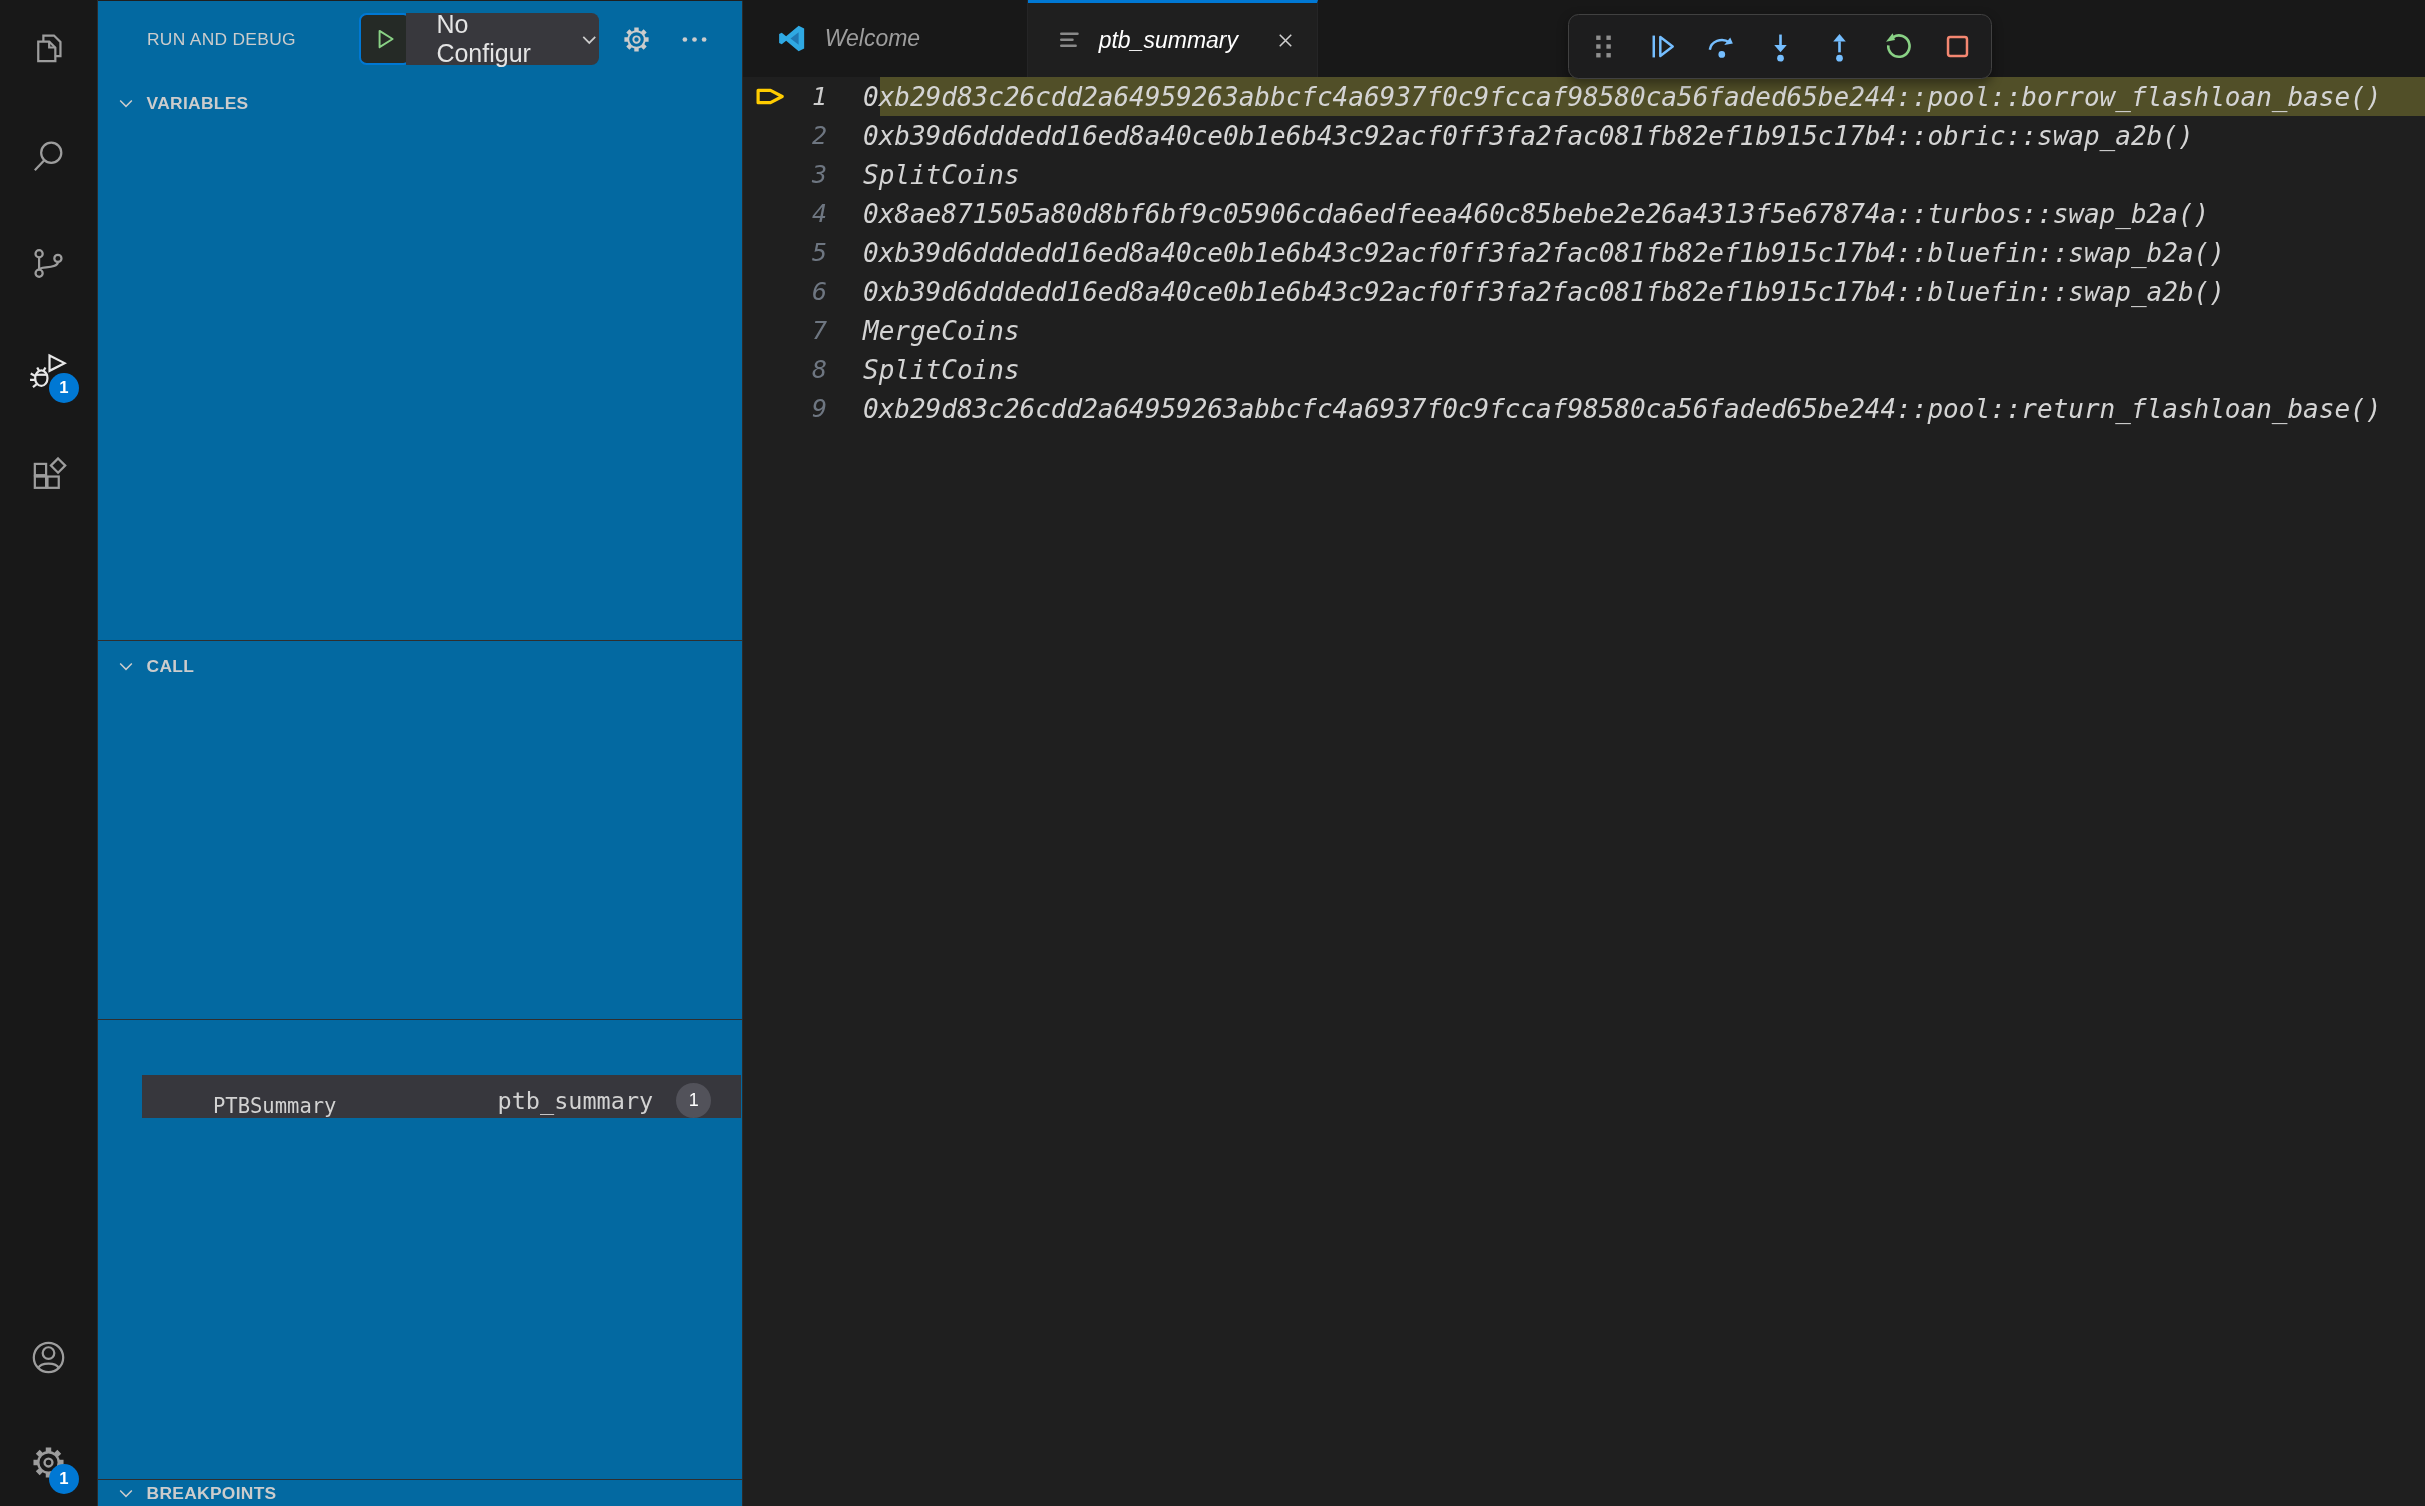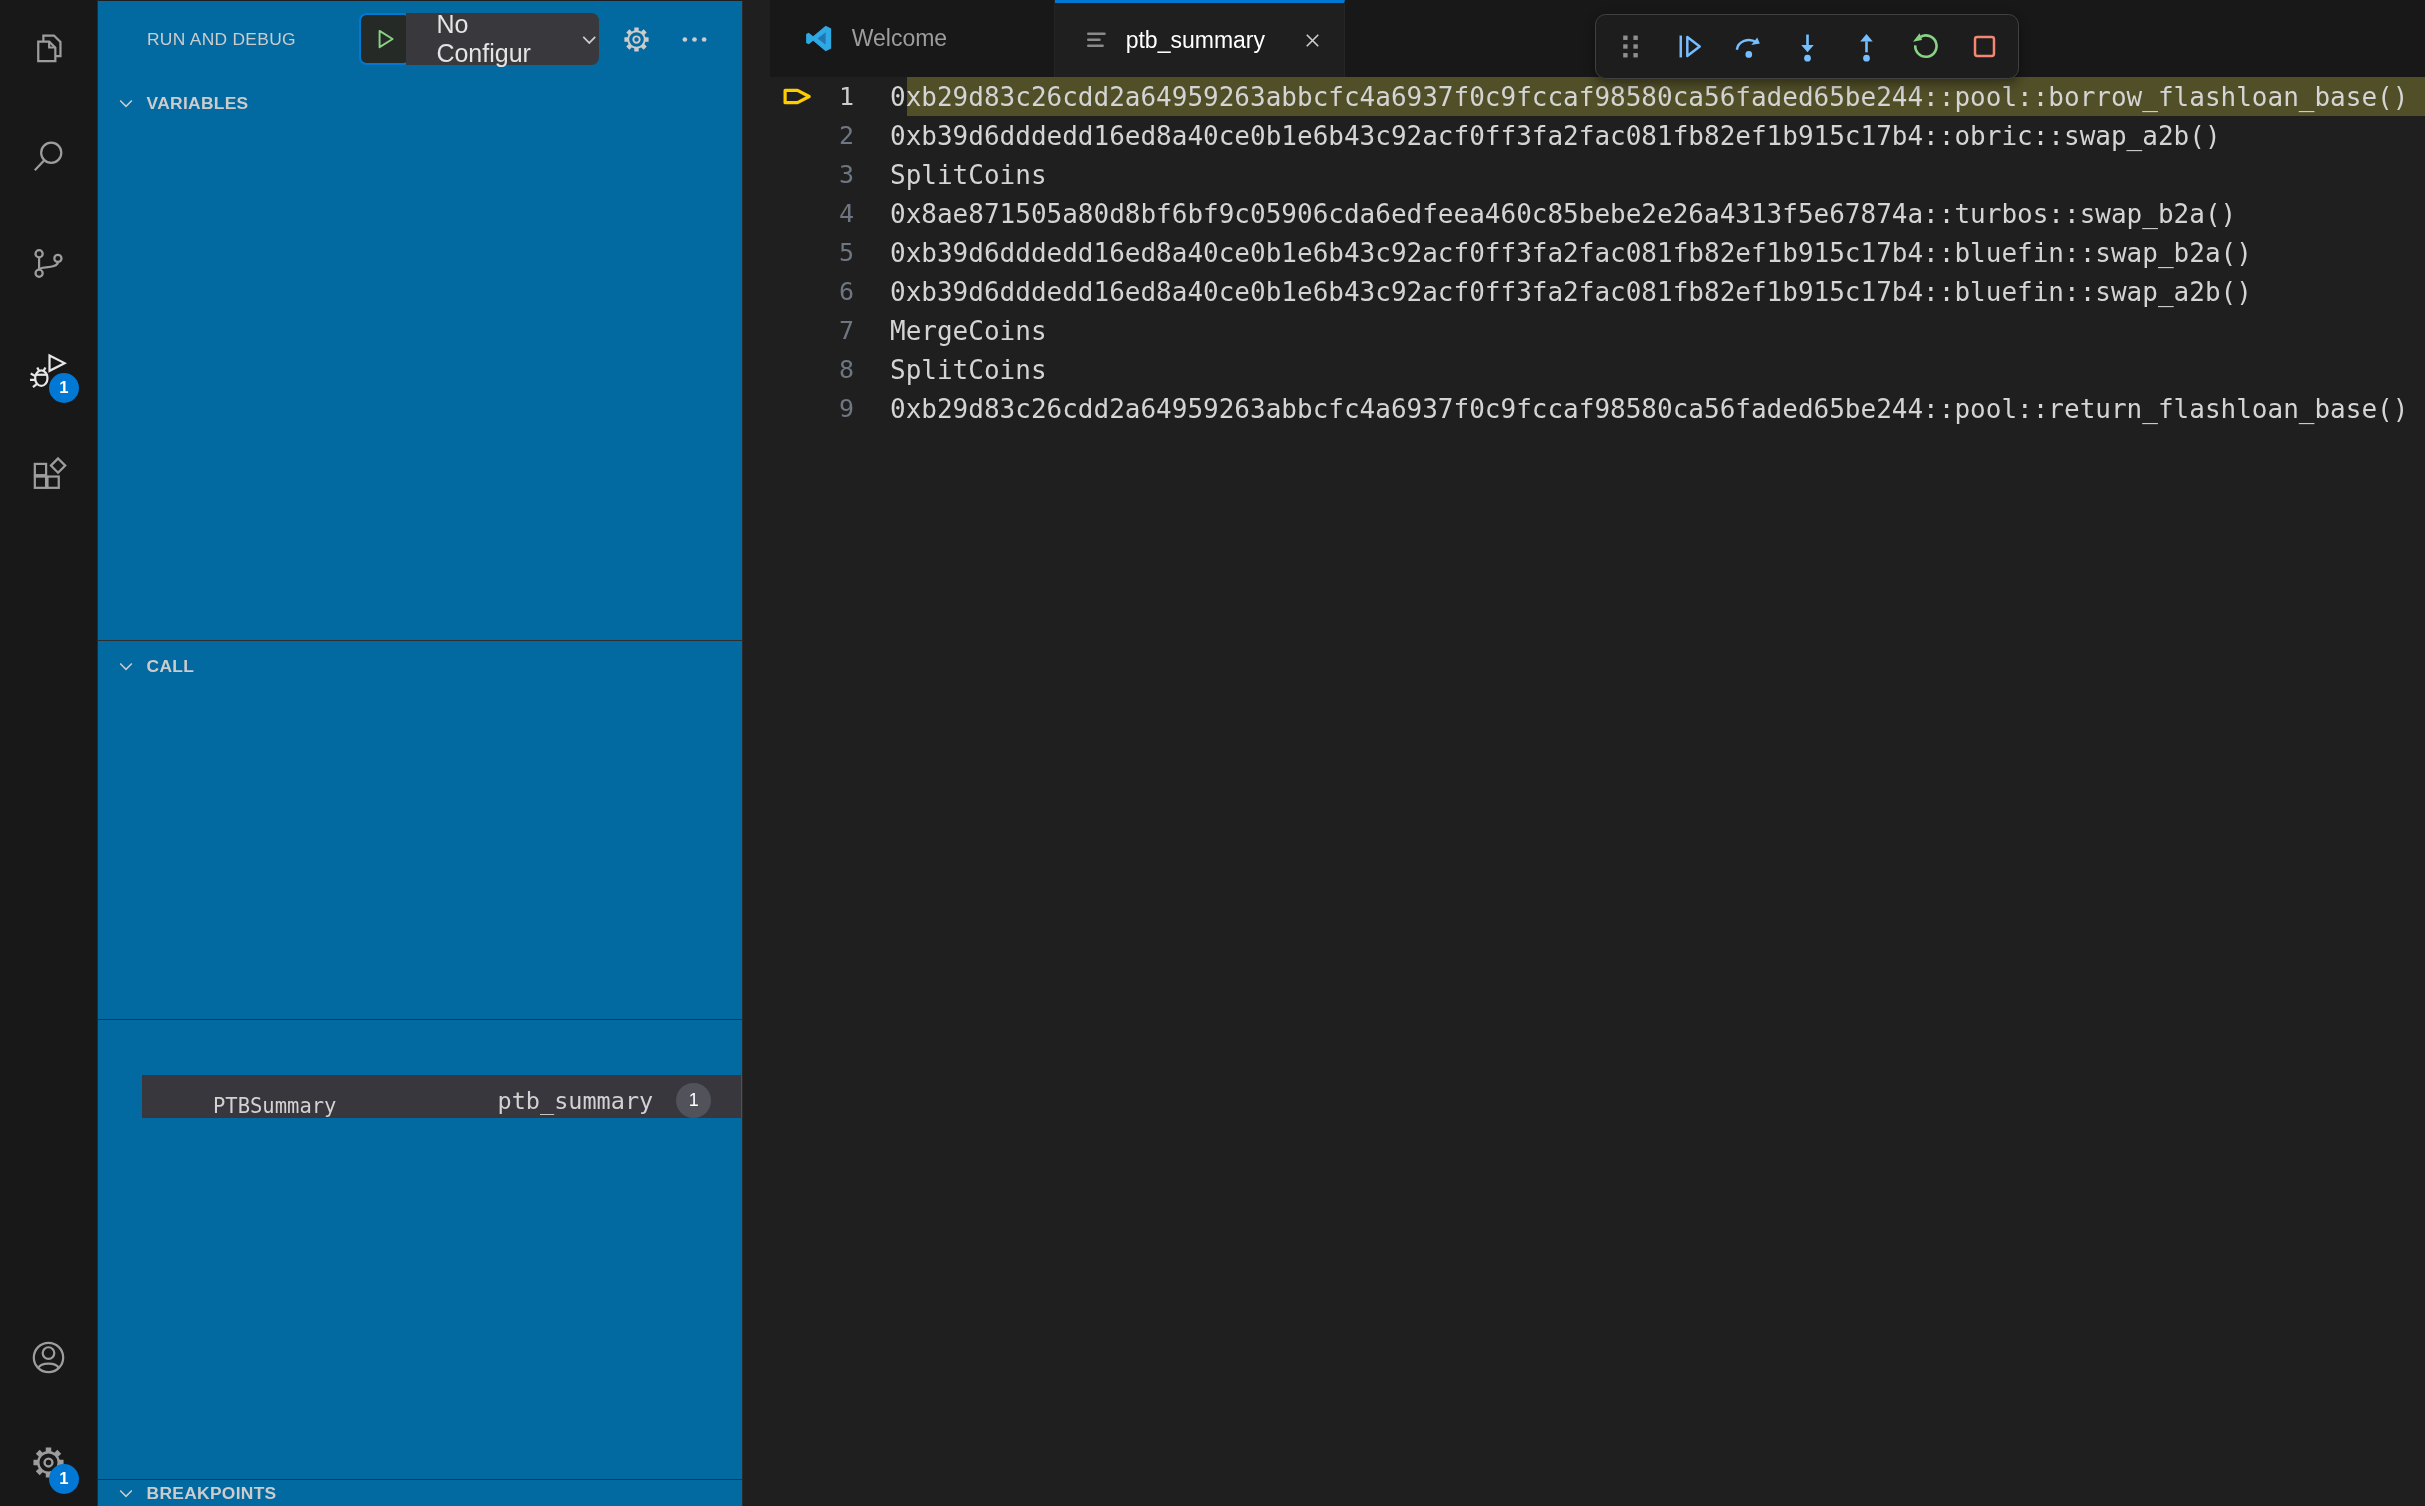--- a/index.html
+++ b/index.html
@@ -46,21 +46,21 @@
   .frame-row { position:absolute; left:0; right:0.8px; top:1074px; height:43px;
                background:#37373d; display:flex; align-items:flex-end;margin-left:44px; }
   .frame-name { margin-left:71px; font-family:"DejaVu Sans Mono", monospace;
                 font-size:20.5px; color:#d2d2d2; }
   .frame-right { position:absolute; right:30px; display:flex; align-items:center; gap:23px; }
   .frame-src { font-family:"DejaVu Sans Mono", monospace; font-size:23.5px; color:#d2d2d2; }
   .frame-badge { width:35px; height:35px; border-radius:17.4px; background:#52525a; color:#fff;
                  font-size:18px; display:flex; align-items:center; justify-content:center; }
 
   
-  .editor { position:absolute; left:770px; top:0; right:0; height:100%; background:#1f1f1f; }
+  .editor { position:absolute; left:743px; top:0; right:0; height:100%; background:#1f1f1f;font-style:italic; }
   .tabbar { position:absolute; left:0; top:0; right:0; height:77px; background:#181818;
             display:flex; }
   .tab { height:77px; display:flex; align-items:center; }
   .tab.inactive { width:285px; background:#181818; border-right:0.8px solid #252526;
                   color:#9d9d9d; padding-left:32px; gap:16.7px; }
   .tab.active { width:290px; background:#1f1f1f; border-top:3.8px solid #0078d4;
                 border-right:0.8px solid #252526; color:#ffffff; padding-left:27px; gap:13.7px; }
   .tab-label { font-size:23px; white-space:nowrap; }
   .tab svg.filelogo { width:33px; height:33px; }
   .tab svg.listicon { width:30px; height:30px; color:#8a8a8a; }

